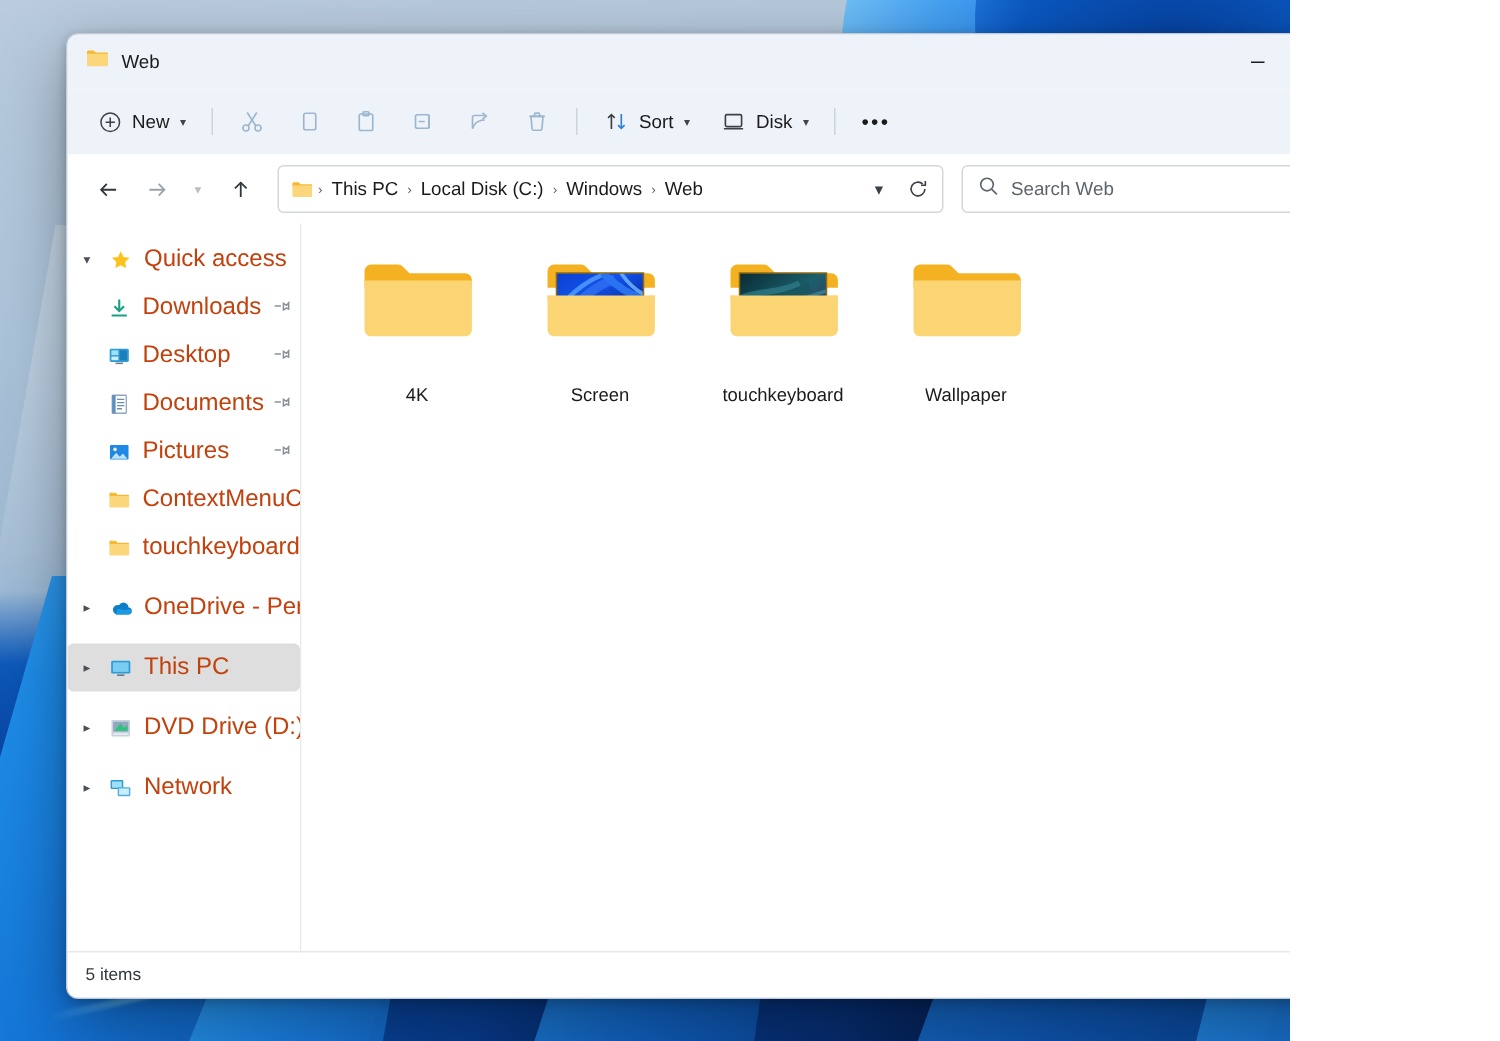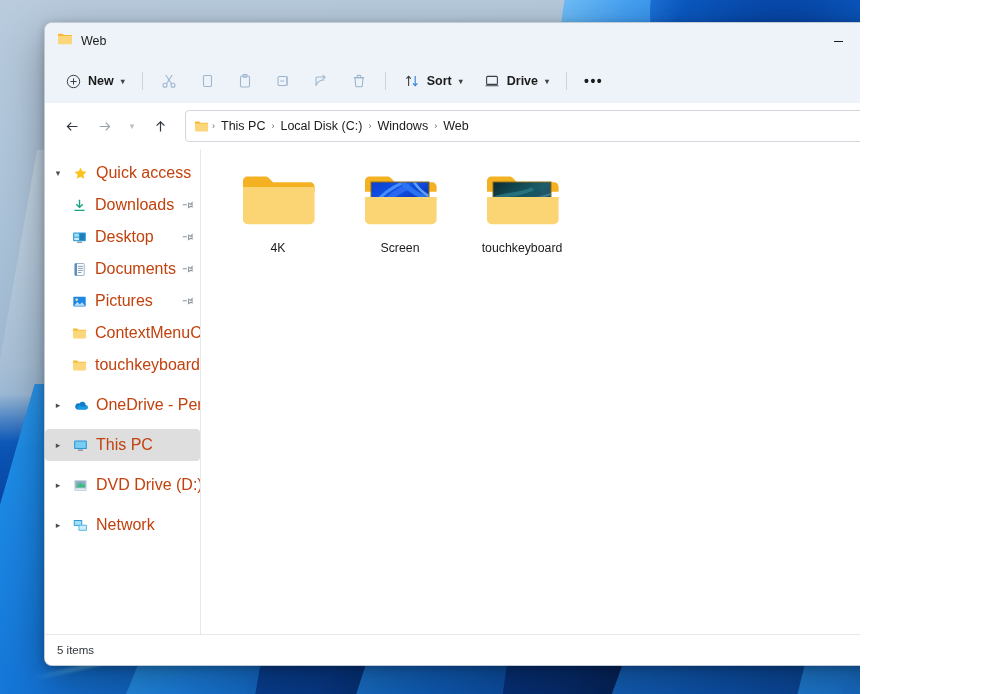--- a/index.html
+++ b/index.html
@@ -111,21 +111,20 @@
 
   
   .toolbar {
     height: 44px;
     background: #eef3f9;
     display: flex;
     align-items: center;
     padding: 0 10px;
     gap: 2px;
     flex: 0 0 auto;
-    font-weight: bold;
   }
   .tb-btn {
     height: 30px;
     display: flex; align-items: center; gap: 6px;
     padding: 0 9px;
     border-radius: 4px;
     font-size: 12.5px;
     color: #1b1b1b;
     white-space: nowrap;
   }
@@ -236,21 +235,21 @@
   }
   .grid { display: flex; flex-wrap: wrap; gap: 0px; }
   .tile {
     width: 122px;
     padding: 6px 0 8px;
     border-radius: 4px;
     display: flex; flex-direction: column; align-items: center;
   }
   .tile-ico { width: 76px; height: 62px; position: relative; }
   .tile-label {
-    margin-top: 10px;
+    margin-top: 25px;
     font-size: 12.3px; color: #1b1b1b;
     max-width: 114px;
     text-align: center;
     overflow: hidden; text-overflow: ellipsis; white-space: nowrap;
   }
 
   
   .statusbar {
     height: 30px;
     flex: 0 0 auto;
@@ -407,21 +406,21 @@
         <span class="chev">▾</span>
       </div>
 
       <div class="tb-btn">
         <span class="tb-icon">
           <svg width="16" height="16" viewBox="0 0 16 16" fill="none" stroke="#3a4048" stroke-width="1.1">
             <rect x="2.6" y="3.4" width="10.8" height="8" rx="1"></rect>
             <line x1="1.6" y1="12.8" x2="14.4" y2="12.8"></line>
           </svg>
         </span>
-        <span>Drive</span>
+        <span>Disk</span>
         <span class="chev">▾</span>
       </div>
 
       <div class="tb-sep"></div>
 
       <div class="tb-btn">
         <span class="tb-dots">•••</span>
       </div>
     </div>
 
@@ -471,20 +470,29 @@
           </div>
           <div class="addr-icon-btn">
             <svg width="14" height="14" viewBox="0 0 14 14" fill="none" stroke="#3a4048" stroke-width="1.1">
               <path d="M11.6 7a4.6 4.6 0 1 1-1.5-3.4"></path>
               <path d="M11.9 1.6v2.9H9"></path>
             </svg>
           </div>
         </div>
       </div>
 
+      <div class="searchbox">
+        <span>
+          <svg width="14" height="14" viewBox="0 0 14 14" fill="none" stroke="#5d646c" stroke-width="1.1">
+            <circle cx="6" cy="6" r="4.2"></circle>
+              <line x1="9.2" y1="9.2" x2="12.6" y2="12.6"></line>
+          </svg>
+        </span>
+        <span class="search-ph">Search Web</span>
+      </div>
     </div>
 
     <div class="body">
 
       <div class="navpane">
 
         <div class="nav-item">
           <span class="nav-twisty">▾</span>
           <span class="nav-ico">
             <svg width="15" height="15" viewBox="0 0 16 16">
@@ -712,20 +720,29 @@
                   <path d="M30 41c12-8 24-12 37-16" fill="none" stroke="#3c8e9b" stroke-width="2.5"></path>
                 </g>
                 <rect x="9" y="13" width="58" height="28" fill="none" stroke="#8d6a12" stroke-width="1"></rect>
                 <path d="M3 28h71.6v22.6c0 2.6-2.1 4.6-4.6 4.6H7.6C5.1 55.2 3 53.2 3 50.6z" fill="#fbd474"></path>
                 <path d="M3 28c10 0 22 4 34 4s26-4 37.6-4v3H3z" fill="#fbd474"></path>
               </svg>
             </div>
             <div class="tile-label">touchkeyboard</div>
           </div>
 
+          <div class="tile">
+            <div class="tile-ico">
+              <svg width="76" height="62" viewBox="0 0 76 62">
+                <path d="M3 12c0-2.6 2.1-4.6 4.6-4.6h17.6c1.3 0 2.5.5 3.4 1.4l4.4 4.4H70c2.6 0 4.6 2.1 4.6 4.6v5H3z" fill="#f4b223"></path>
+                <path d="M3 18h71.6v32.6c0 2.6-2.1 4.6-4.6 4.6H7.6C5.1 55.2 3 53.2 3 50.6z" fill="#fbd474"></path>
+              </svg>
+            </div>
+            <div class="tile-label">Wallpaper</div>
+          </div>
 
         </div>
       </div>
     </div>
 
     <div class="statusbar">
       <span class="status-text">5 items</span>
       <div class="status-right">
         <div class="viewbtn">
           <svg width="14" height="14" viewBox="0 0 14 14" stroke="#30363d" stroke-width="1.2">

